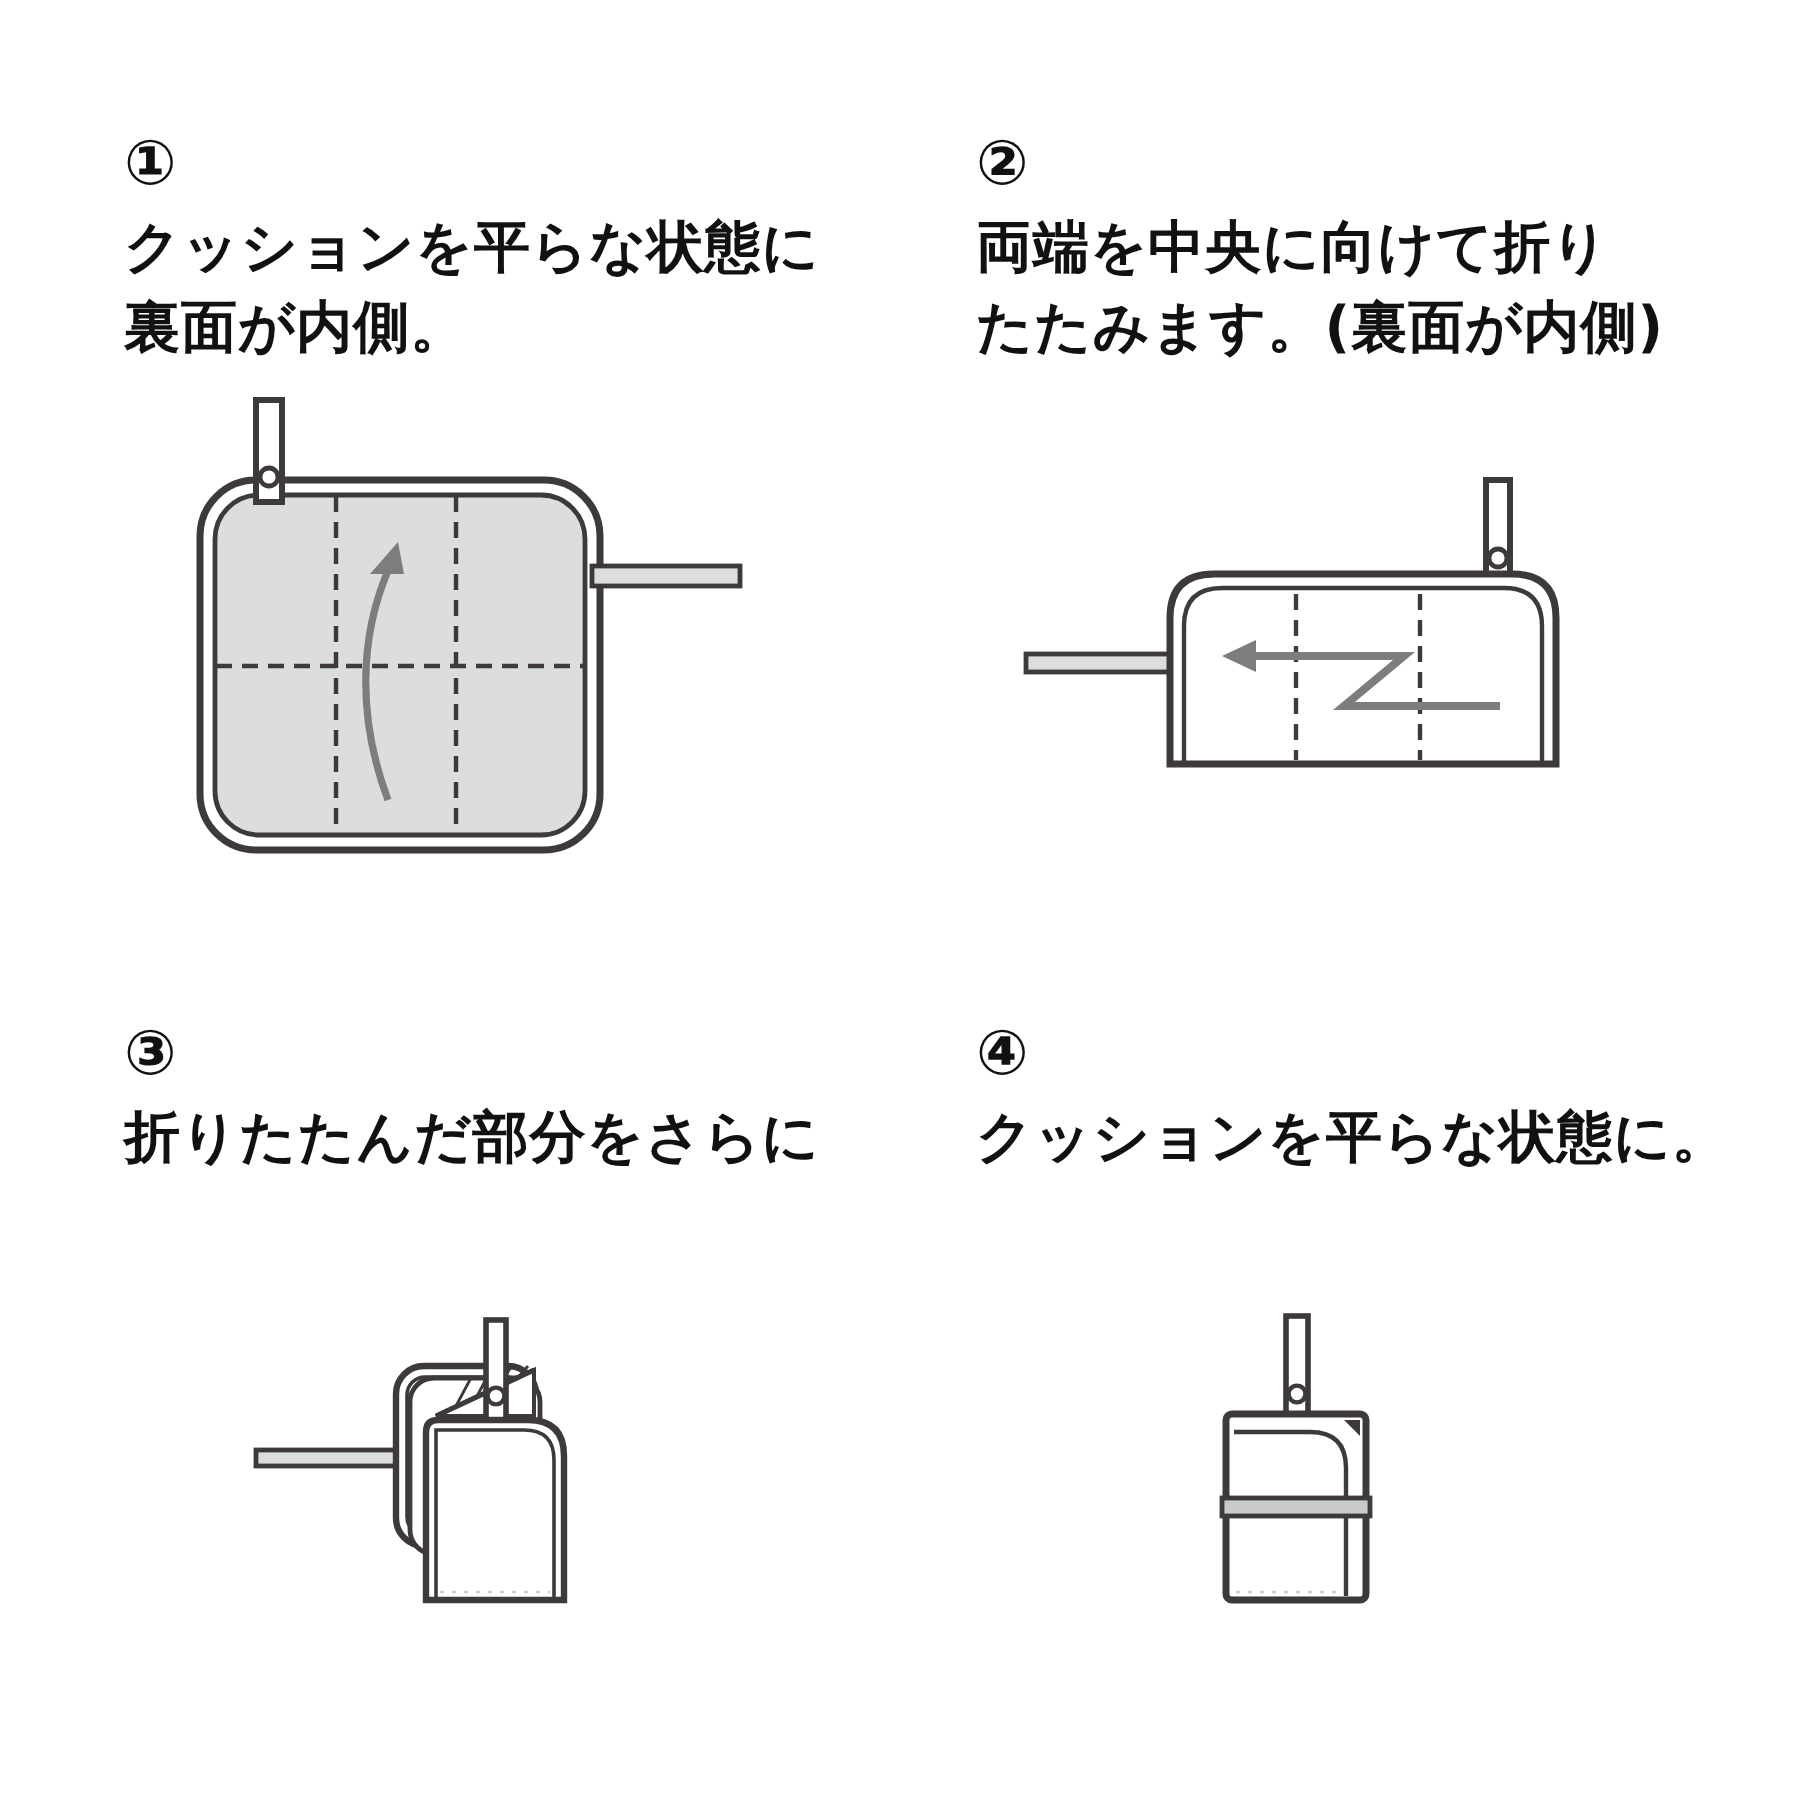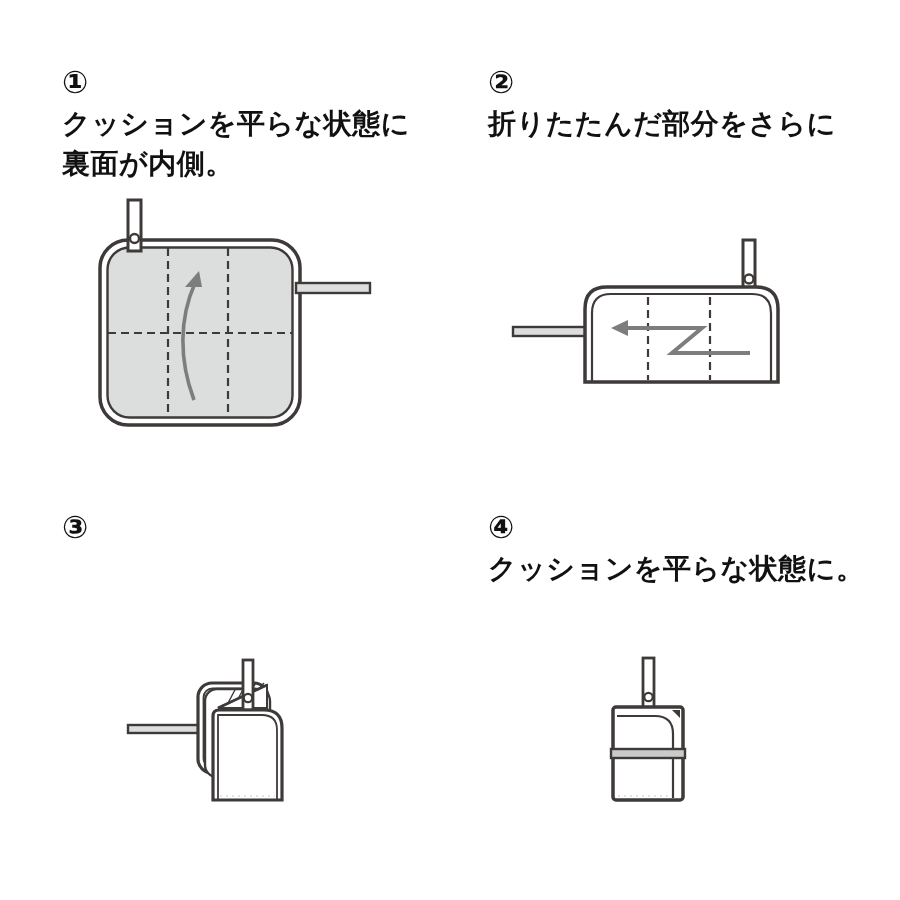--- a/index.html
+++ b/index.html
@@ -50,25 +50,27 @@
 <div id="page">
 
   <div class="step" style="left:62px; top:64px; width:390px;">
     <div class="num">①</div>
     <div class="line">クッションを平らな状態に</div>
     <div class="line">裏面が内側。</div>
   </div>
 
   <div class="step" style="left:488px; top:64px; width:400px;">
     <div class="num">②</div>
-    <div class="line">折りたたんだ部分をさらに</div>
+    <div class="line">両端を中央に向けて折り</div>
+    <div class="line">たたみます。(裏面が内側)</div>
   </div>
 
   <div class="step" style="left:62px; top:509px; width:390px;">
     <div class="num">③</div>
+    <div class="line">折りたたんだ部分をさらに</div>
   </div>
 
   <div class="step" style="left:488px; top:509px; width:400px;">
     <div class="num">④</div>
     <div class="line">クッションを平らな状態に。</div>
   </div>
 
   <svg class="fig" style="left:80px; top:195px;" width="300" height="240" viewBox="0 0 300 240">
 
     <rect class="lnw" x="20" y="45" width="200" height="185" rx="28" stroke-width="3.5"></rect>

